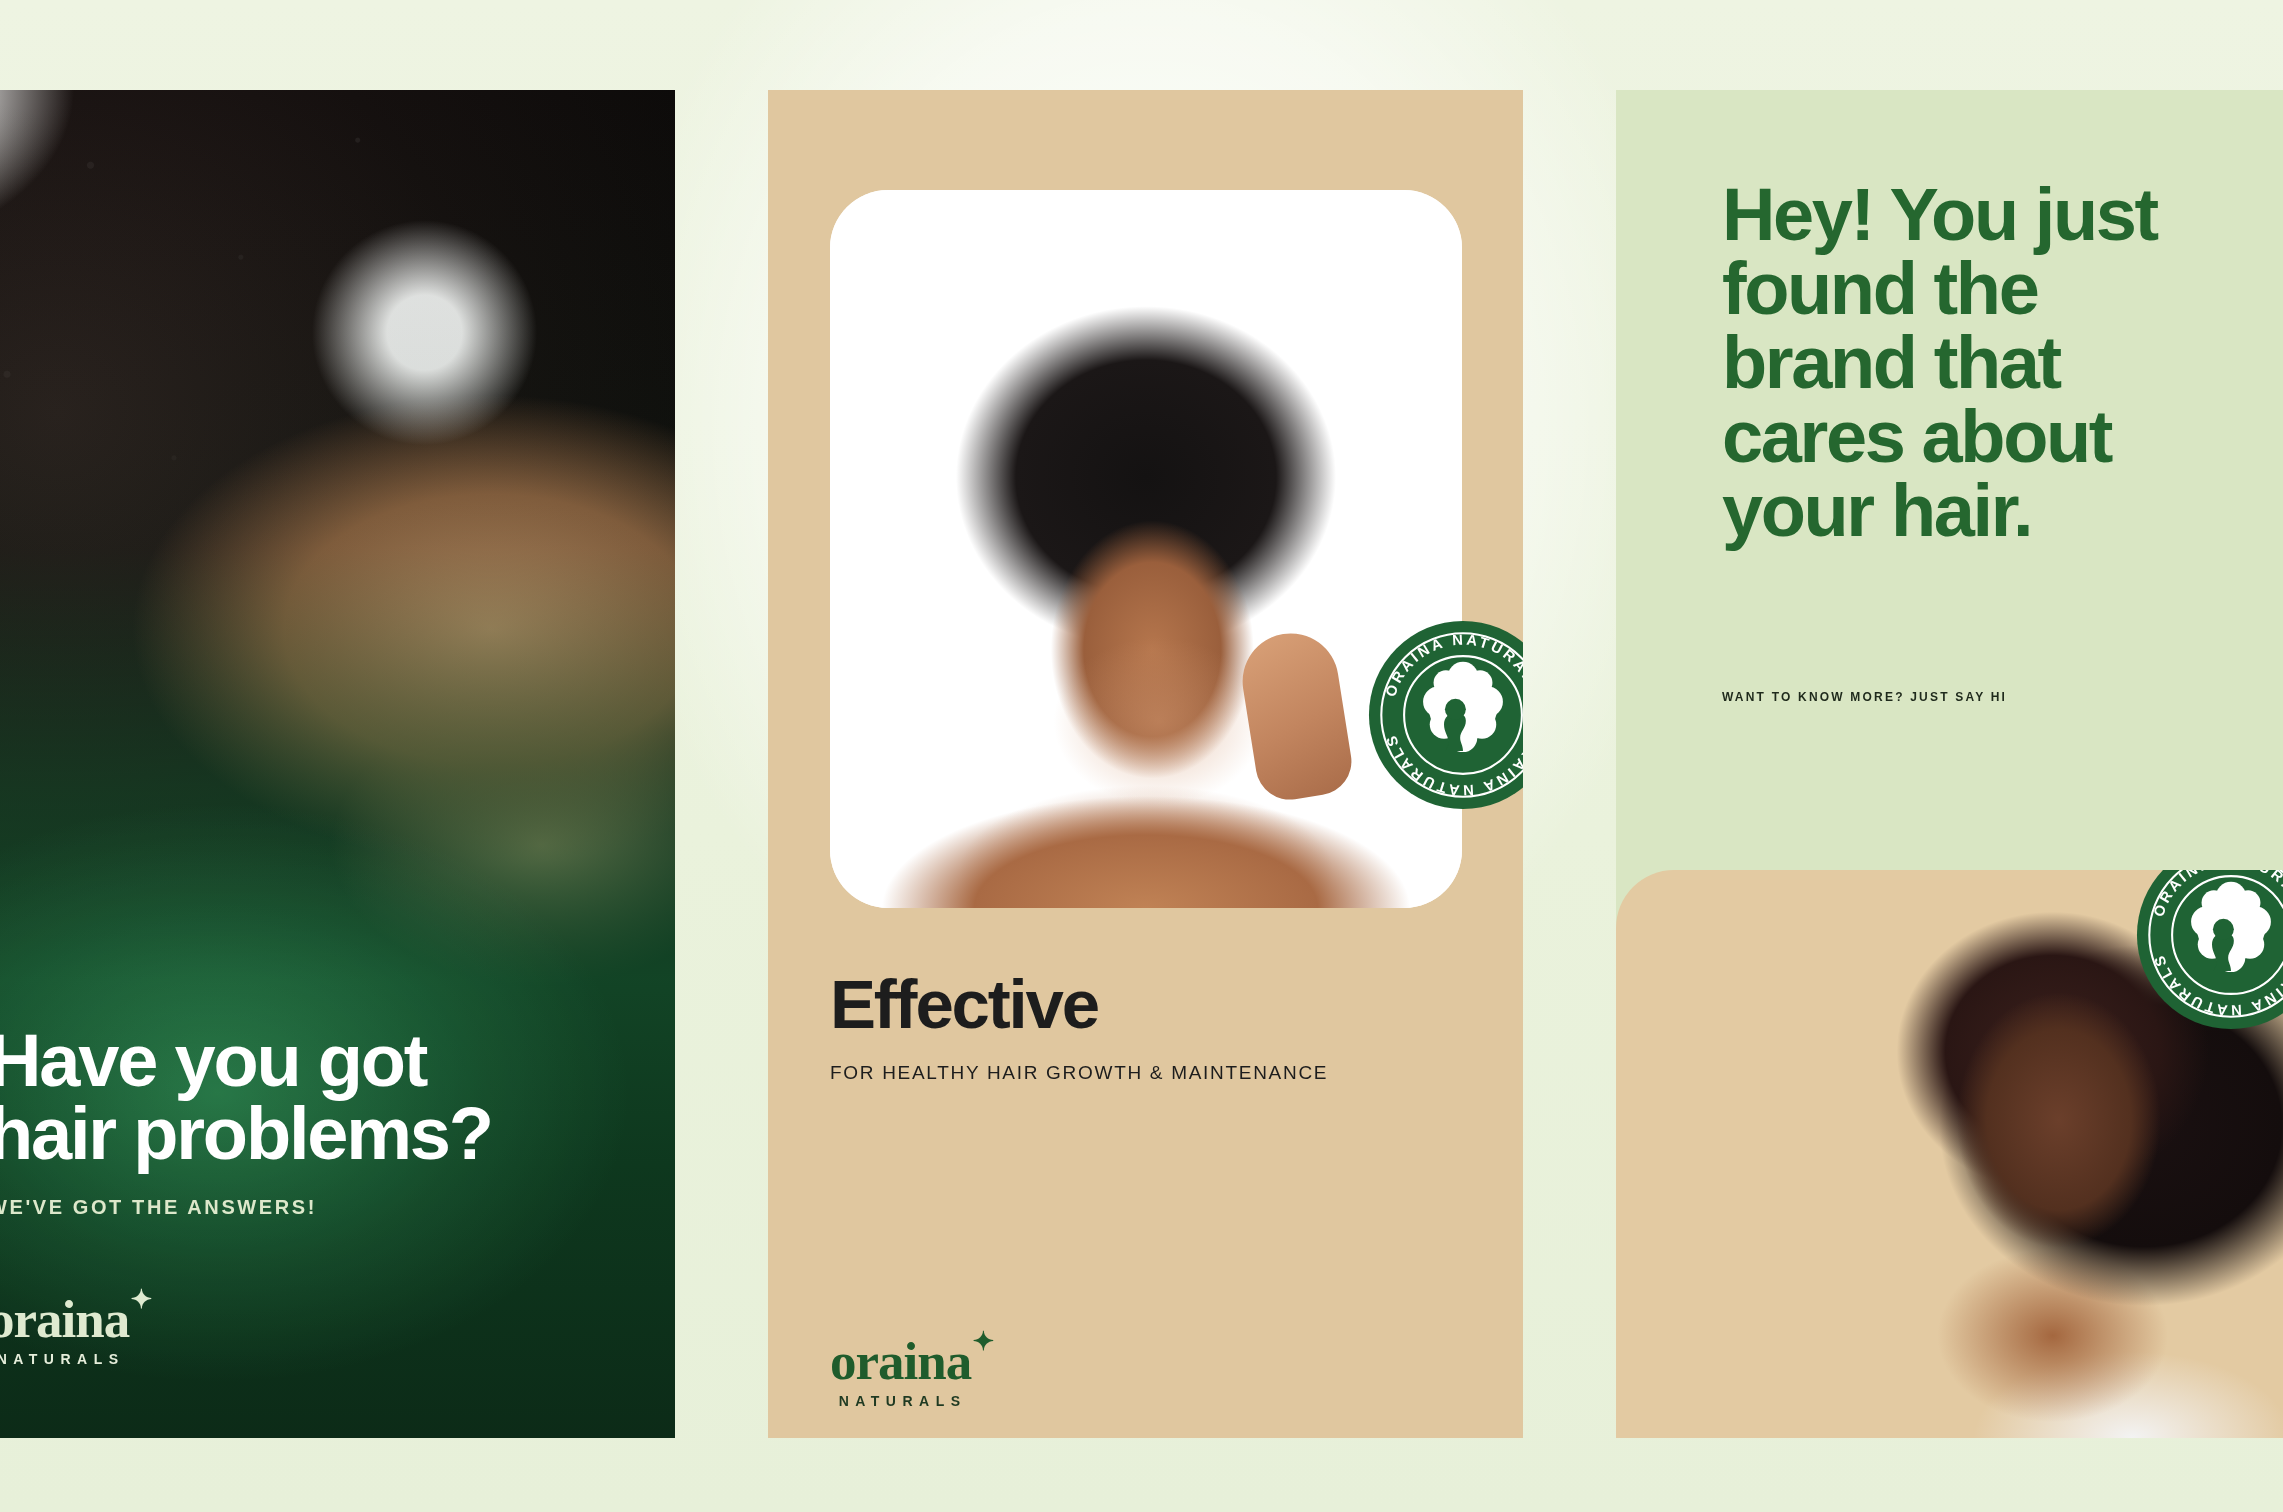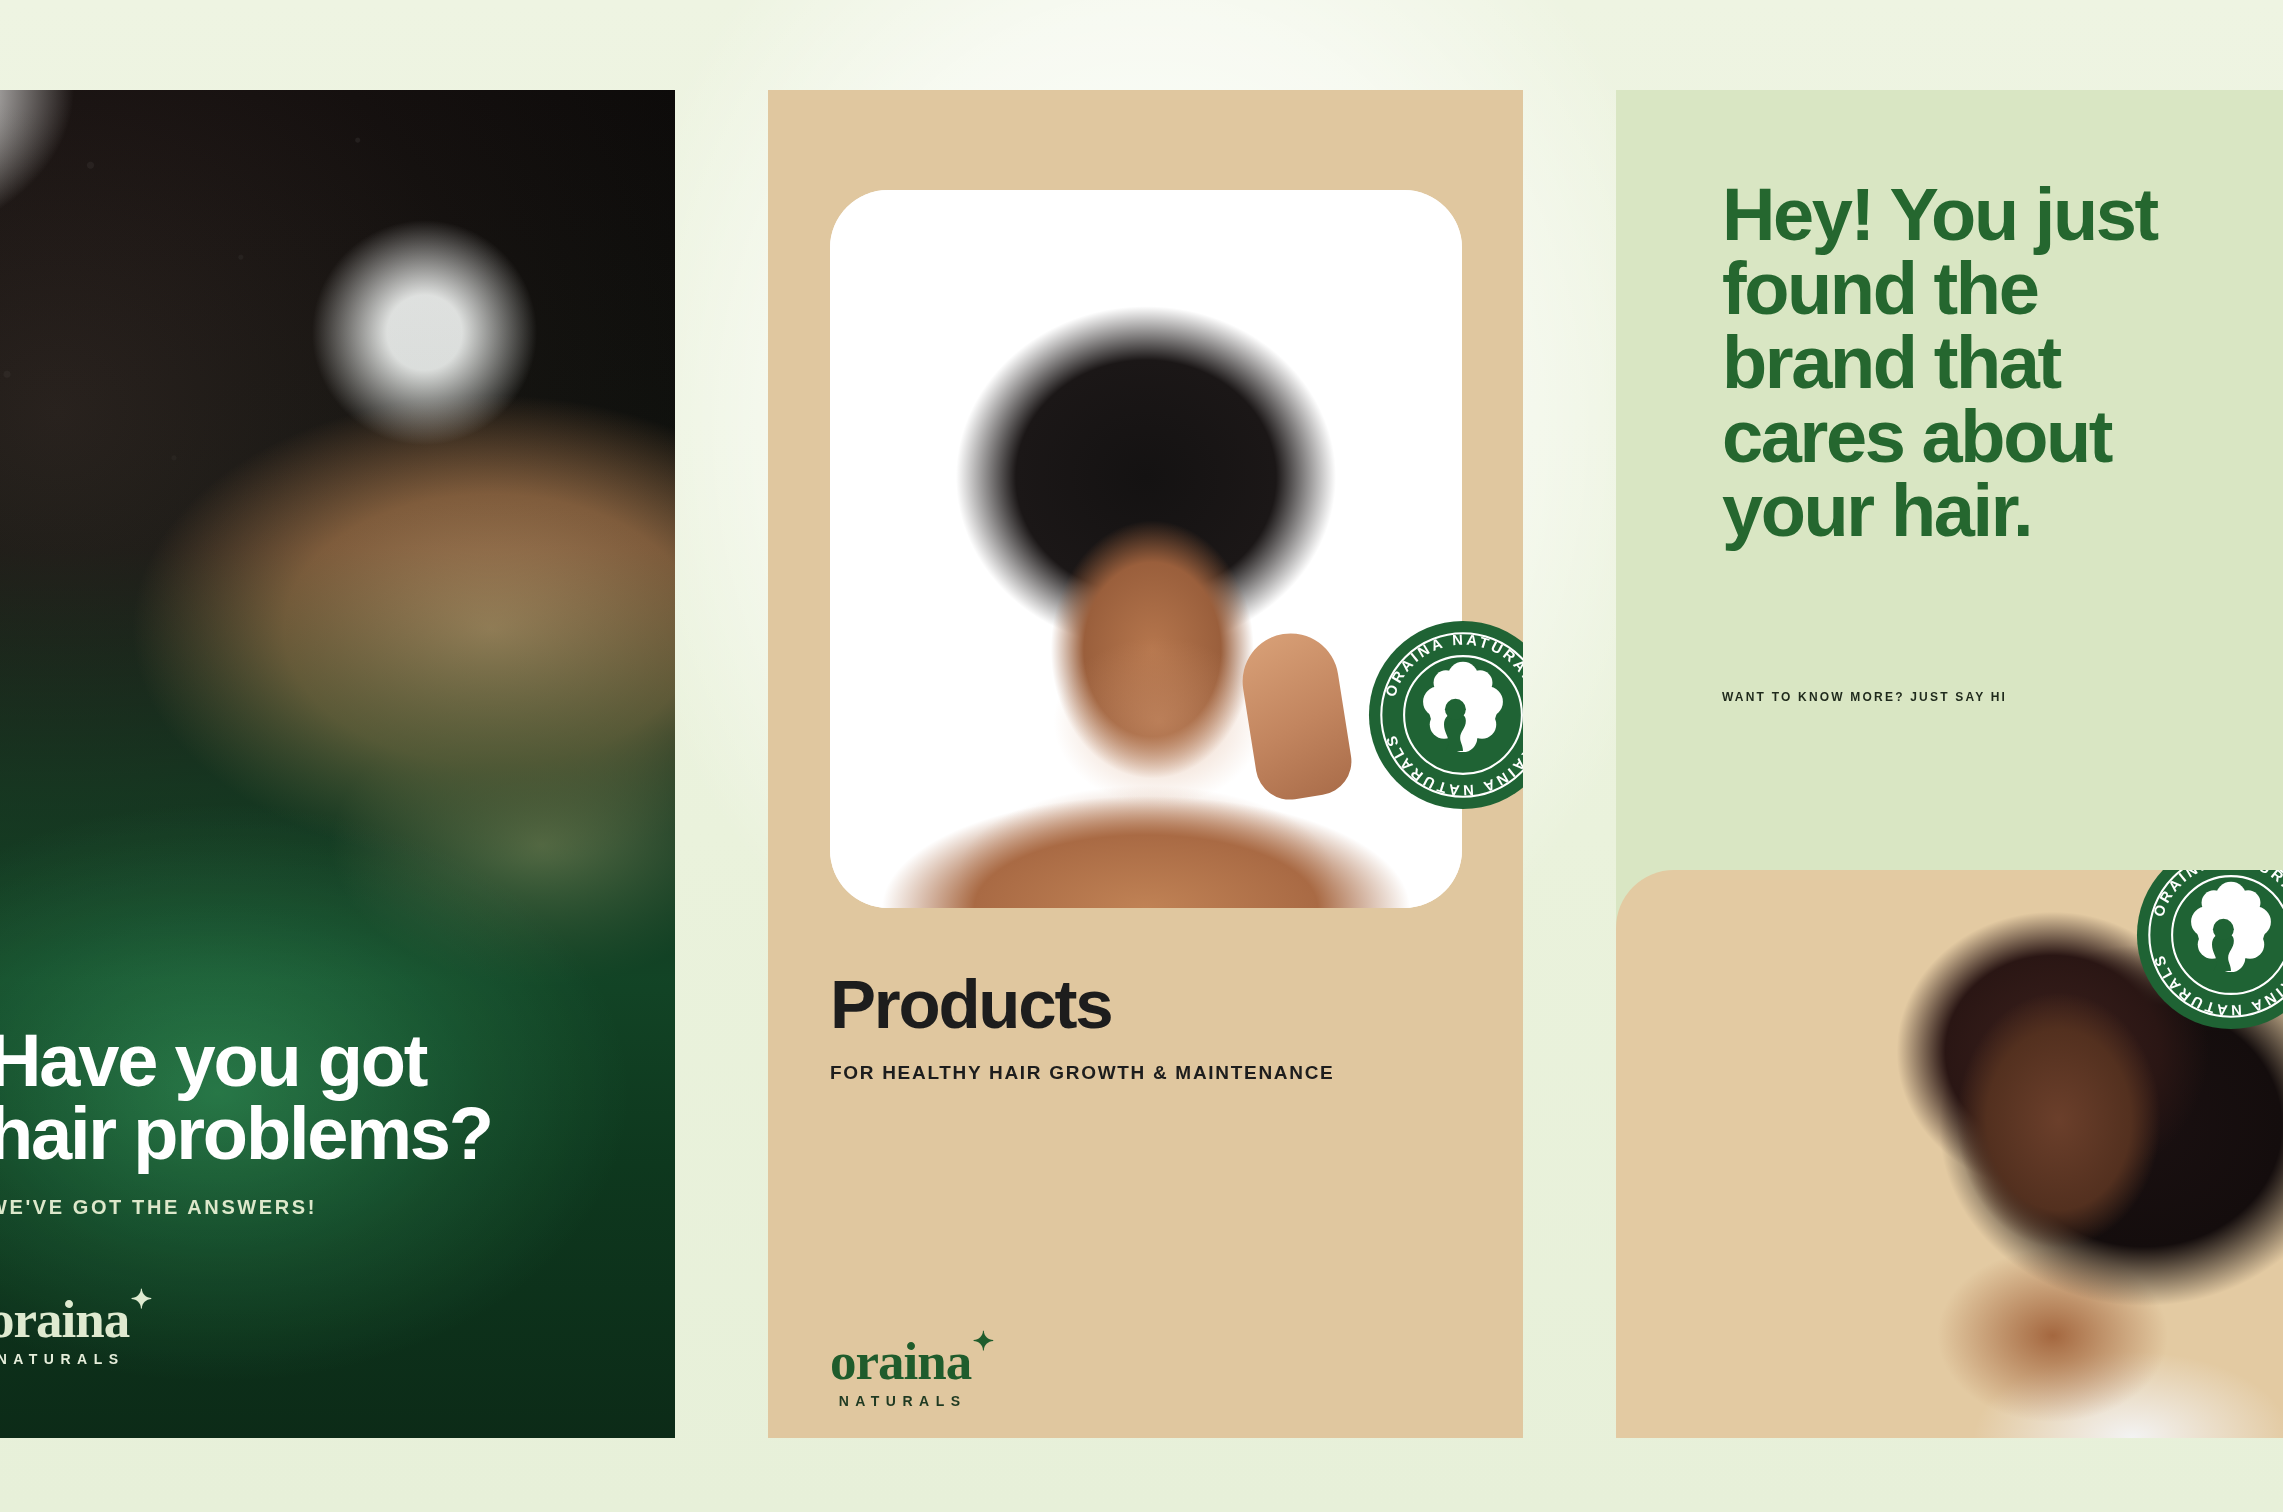--- a/index.html
+++ b/index.html
@@ -113,21 +113,21 @@
   }
   .p2-texts{
     position:absolute; left:62px; right:46px; top:880px;
   }
   .p2-head{
     color:#1d1d1d; font-weight:700; font-size:69px; line-height:1.02;
     letter-spacing:-2.2px;
   }
   .p2-head .ln{ display:block; }
   .p2-sub{
-    margin-top:22px; color:#1d1d1d; font-size:19px; font-weight:700;
+    margin-top:22px; color:#1d1d1d; font-size:19px; font-weight:400;
     letter-spacing:1.7px;
   }
   .p2-logo{ position:absolute; left:62px; top:1245px; }
 
   
   .panel3{
     position:absolute; left:1616px; top:90px; width:760px; height:1348px;
     background:#d9e6c3; overflow:hidden;
   }
   .p3-head{
@@ -247,21 +247,21 @@
         <g fill="#1f6334">
           <path d="M92 98c-7 0-12 5-12 12 0 8 5 13 5 19 0 4-3 6-3 9h18c0-6-3-9-3-14 0-7 6-10 6-18 0-6-5-8-11-8z"></path>
           <circle cx="92" cy="94" r="11"></circle>
         </g>
         <path d="M120 68 l3.4 8.2 8.2 3.4 -8.2 3.4 -3.4 8.2 -3.4 -8.2 -8.2 -3.4 8.2 -3.4z" fill="#ffffff"></path>
       </svg>
     </div>
 
     <div class="p2-texts">
       <div class="p2-head">
-        <span class="ln">Products</span>
+        <span class="ln">Effective</span>
       </div>
       <div class="p2-sub">FOR HEALTHY HAIR GROWTH &amp; MAINTENANCE</div>
     </div>
 
     <div class="p2-logo">
       <span class="logo dark">
         <span class="wordmark"><span>oraina</span><span class="spark">✦</span></span>
         <span class="tagline">NATURALS</span>
       </span>
     </div>

